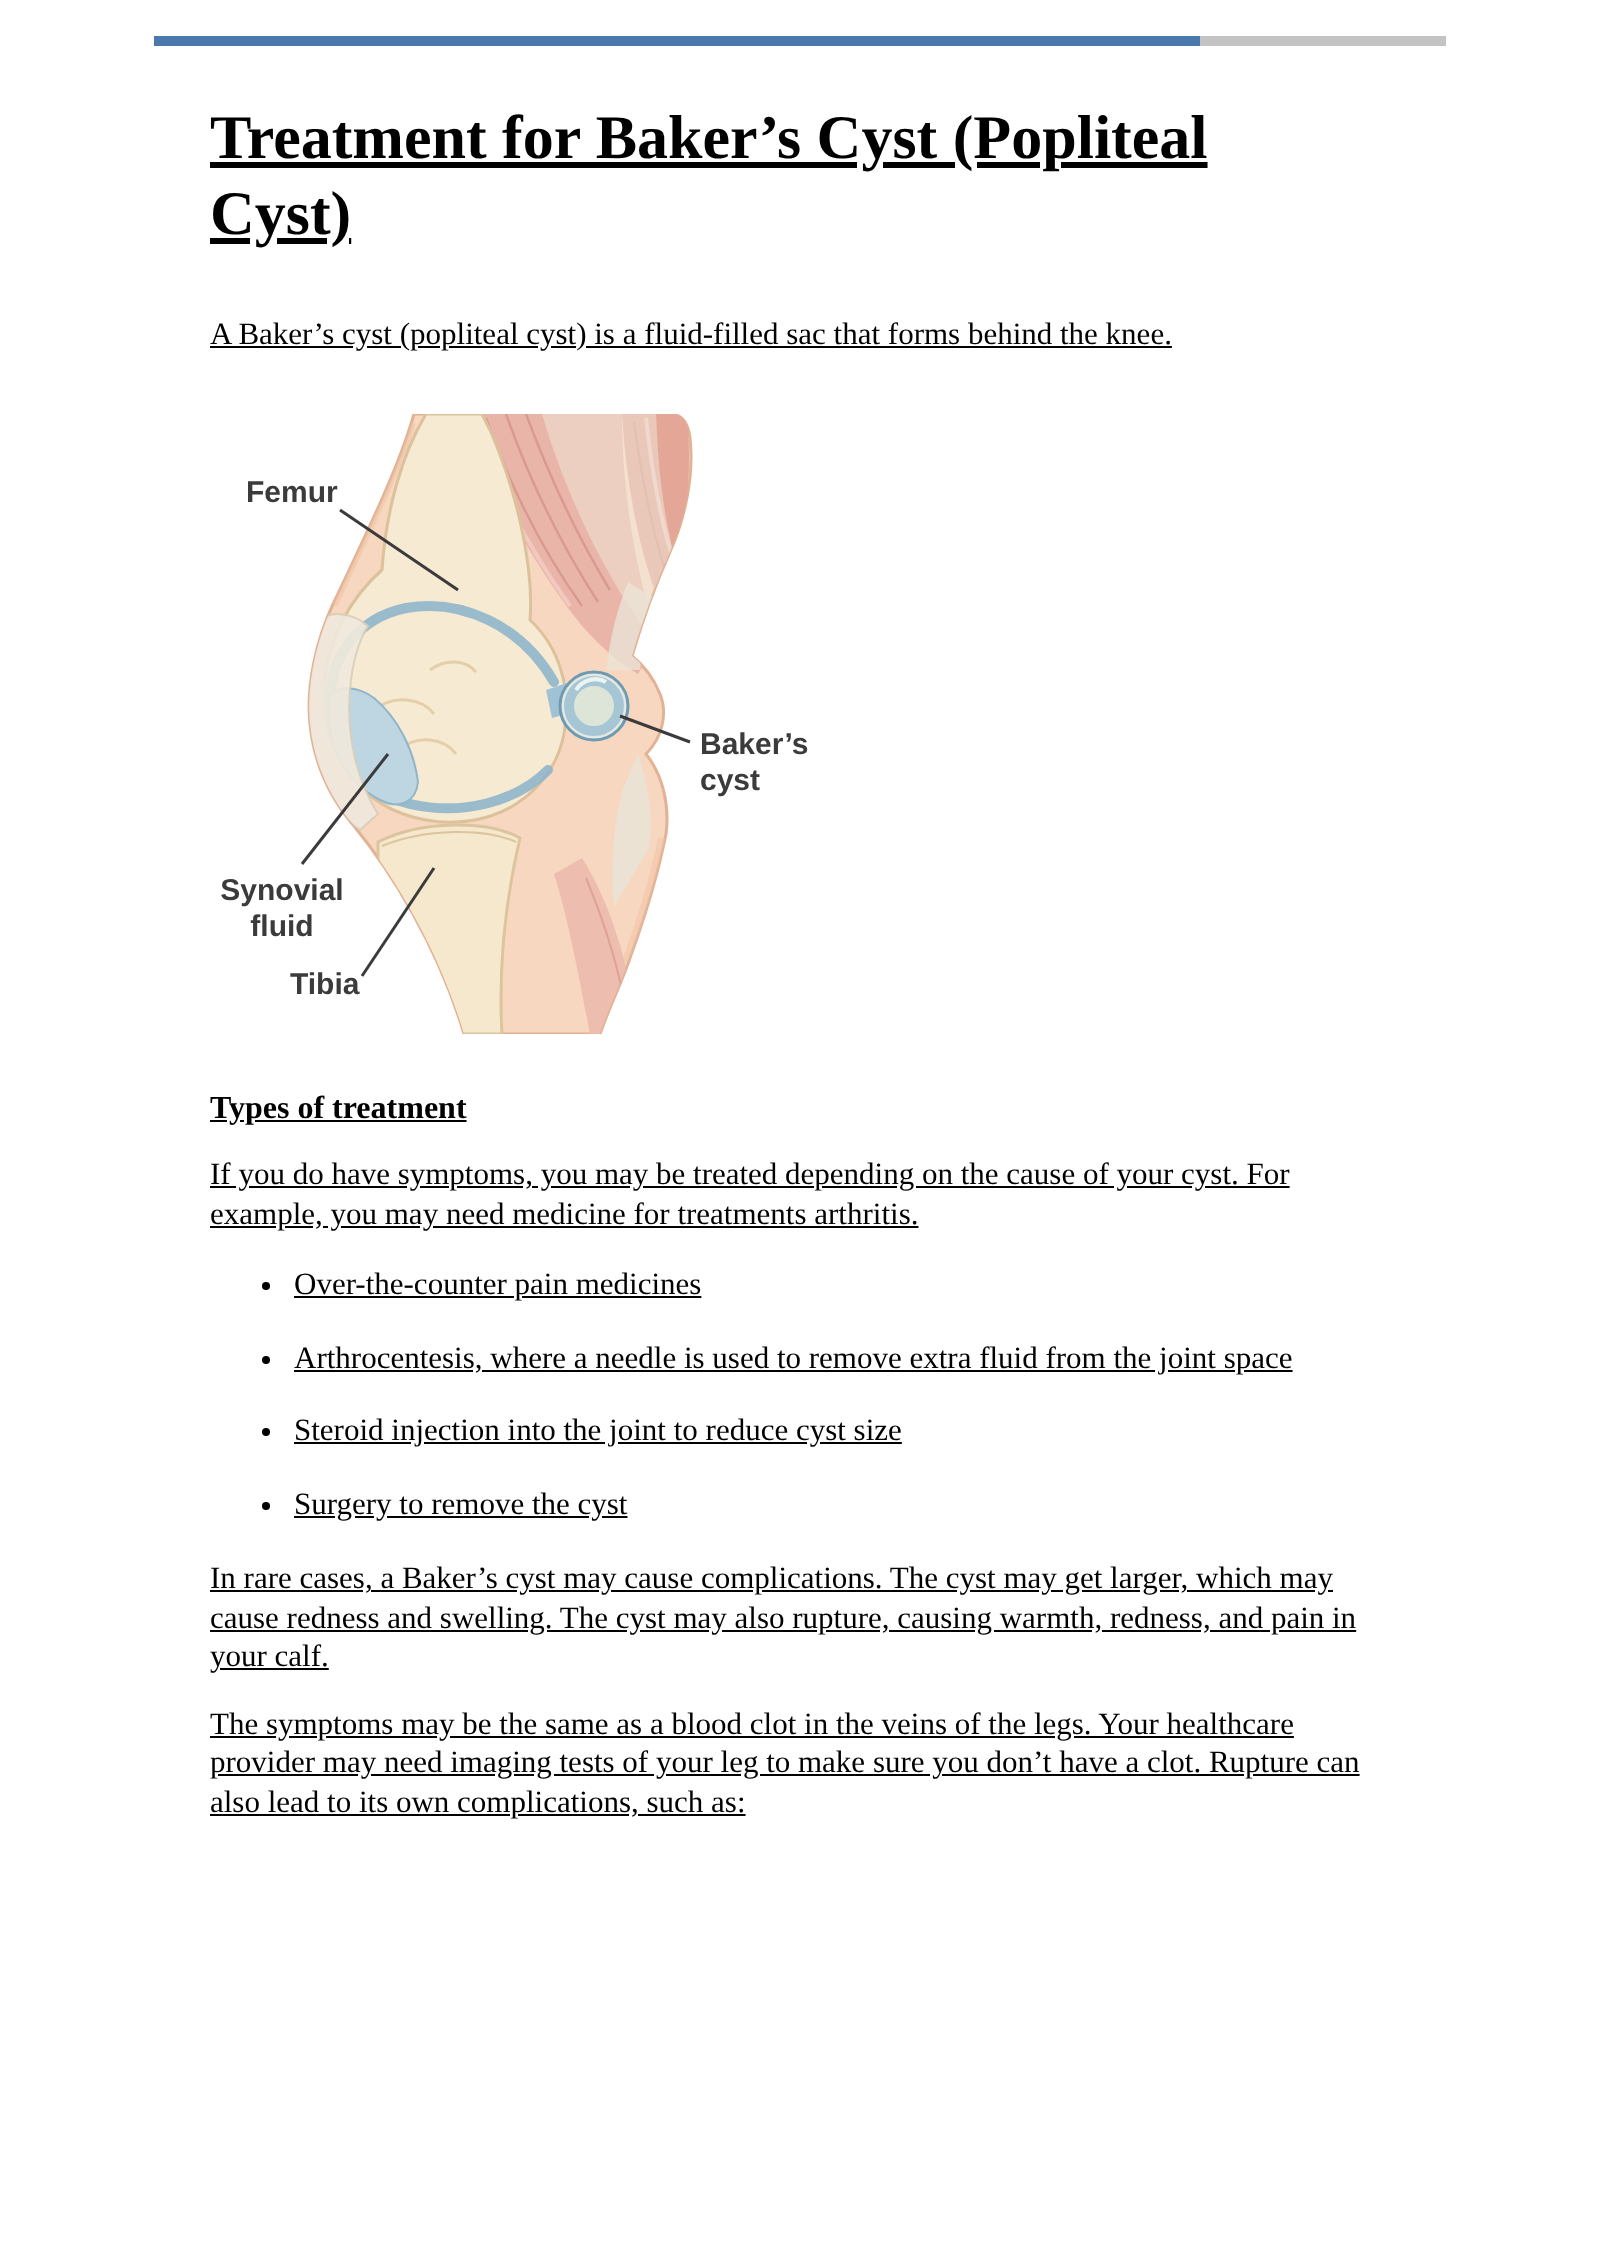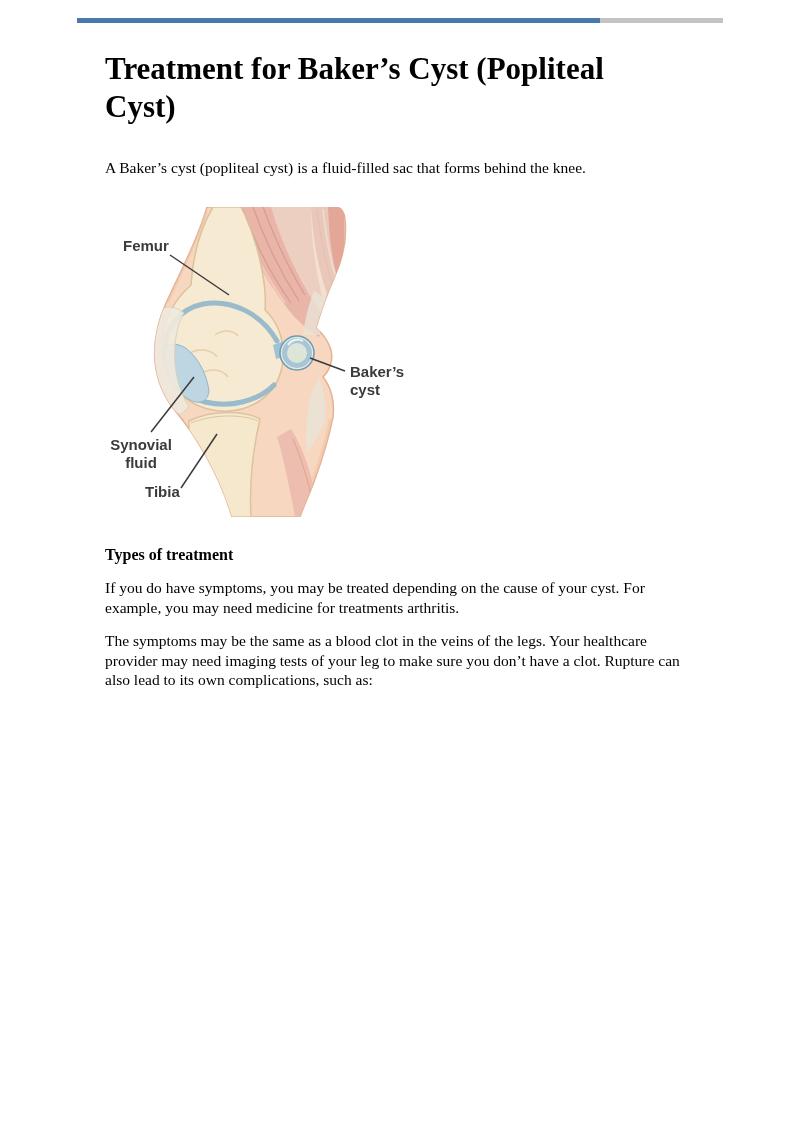--- a/index.html
+++ b/index.html
@@ -7,21 +7,21 @@
     position:relative; width:800px; height:1130px; background:#ffffff;
     font-family:"Liberation Serif", serif; color:#000; overflow:hidden;
   }
   
   .rule { position:absolute; left:77px; width:646px; display:flex; }
   .rule-top { top:18px; height:5px; }
   .rule-bottom { top:0; height:4px; position:relative; left:0; }
   .bar-blue { width:523px; height:100%; }
   .bar-gray { flex:1; height:100%; }
 
-  .content { position:absolute; left:105px; top:0; width:592px; }
+  .content { position:absolute; left:105px; top:0; width:592px;text-decoration:underline; }
 
   h1.title {
     margin:50px 0 0 0; font-size:31px; line-height:1.22; font-weight:bold;
     width:545px;
   }
   p.body-text { margin:14px 0 0 0; font-size:15.5px; line-height:1.26; }
   p.intro { margin-top:32px; }
   p.para-first { margin-top:18px; }
 
   figure.knee-figure { margin:30px 0 0 -10px; padding:0; width:340px; height:310px; }
@@ -131,22 +131,29 @@
         <text class="fig-label" x="46" y="243" text-anchor="middle">Synovial</text>
         <text class="fig-label" x="46" y="261" text-anchor="middle">fluid</text>
         <text class="fig-label" x="50" y="290">Tibia</text>
       </svg>
     </figure>
 
     <h2 class="section-heading">Types of treatment</h2>
 
     <p class="body-text">If you do have symptoms, you may be treated depending on the cause of your cyst. For example, you may need medicine for treatments arthritis.</p>
 
+    <ul class="treatment-list">
+      <li>Over-the-counter pain medicines</li>
+      <li>Arthrocentesis, where a needle is used to remove extra fluid from the joint space</li>
+      <li>Steroid injection into the joint to reduce cyst size</li>
+      <li>Surgery to remove the cyst</li>
+    </ul>
 
 
+    <p class="body-text para-first">In rare cases, a Baker’s cyst may cause complications. The cyst may get larger, which may cause redness and swelling. The cyst may also rupture, causing warmth, redness, and pain in your calf.</p>
     <p class="body-text">The symptoms may be the same as a blood clot in the veins of the legs. Your healthcare provider may need imaging tests of your leg to make sure you don’t have a clot. Rupture can also lead to its own complications, such as:</p>
 
   </div>
 
   <div class="footer">
     <div class="rule rule-bottom">
       <div class="bar-blue" style="background: rgb(74, 122, 172);"></div>
       <div class="bar-gray" style="background: rgb(195, 195, 195);"></div>
     </div>
     <div class="footer-row">

